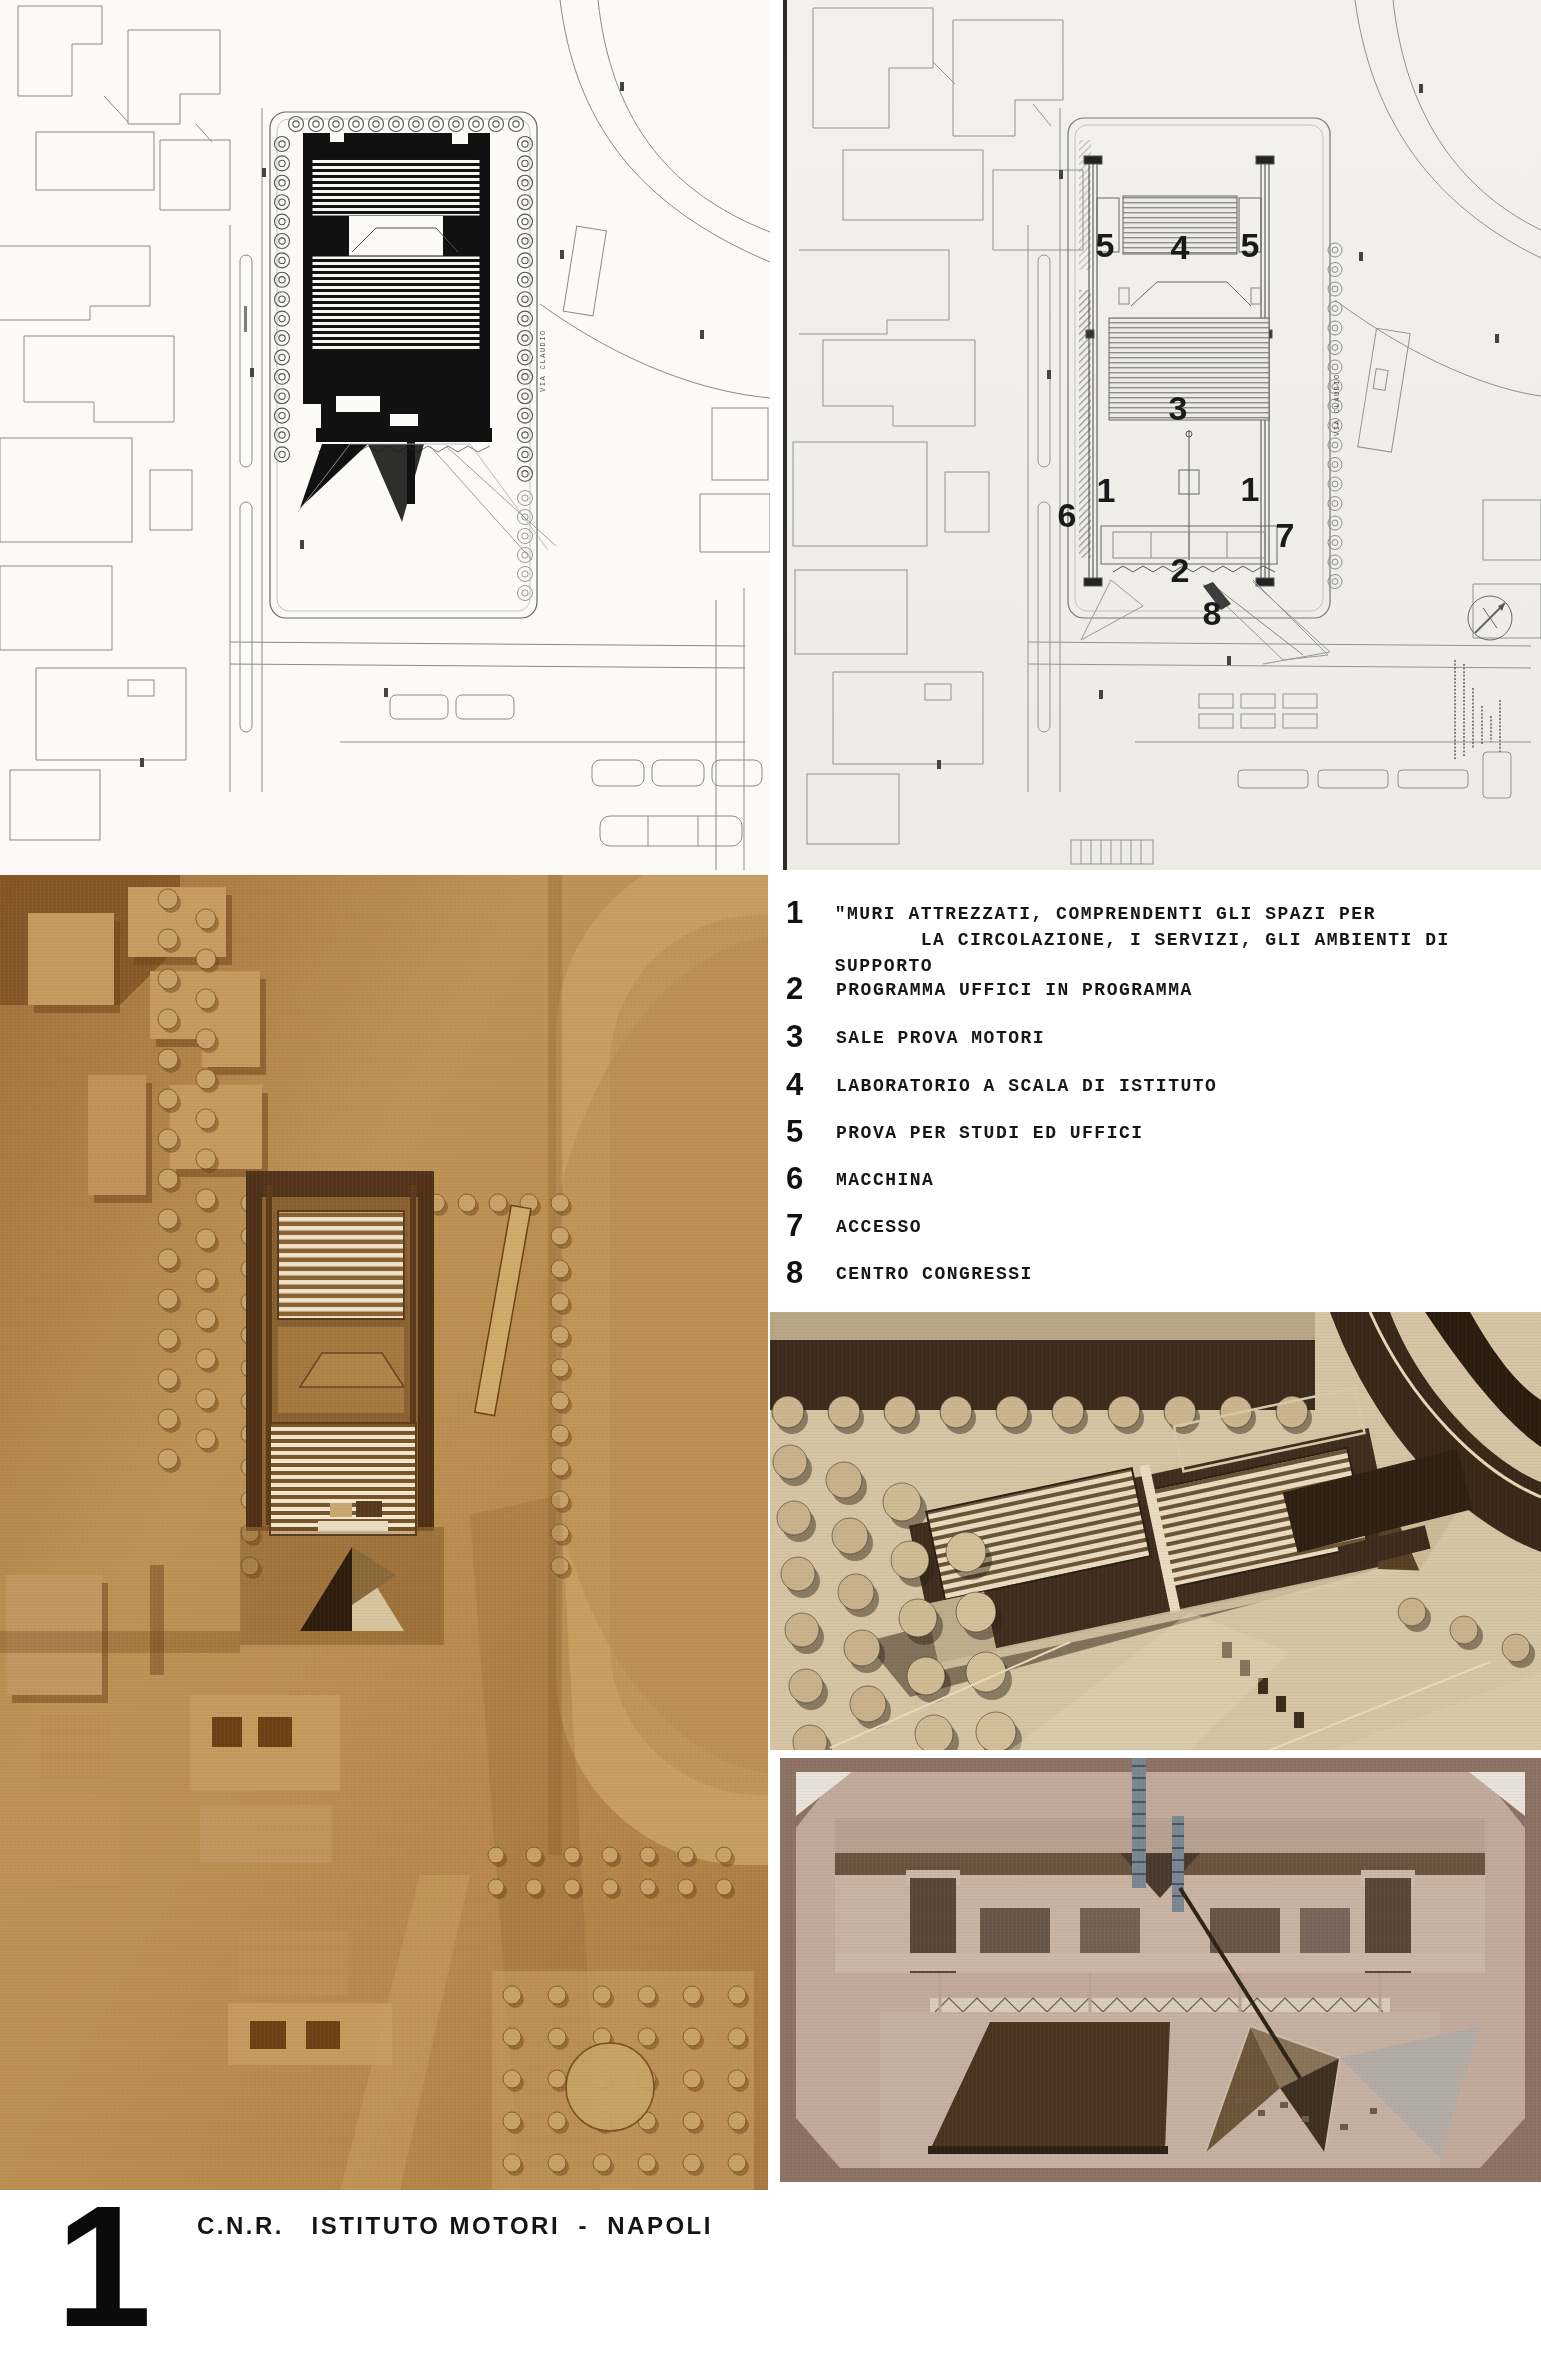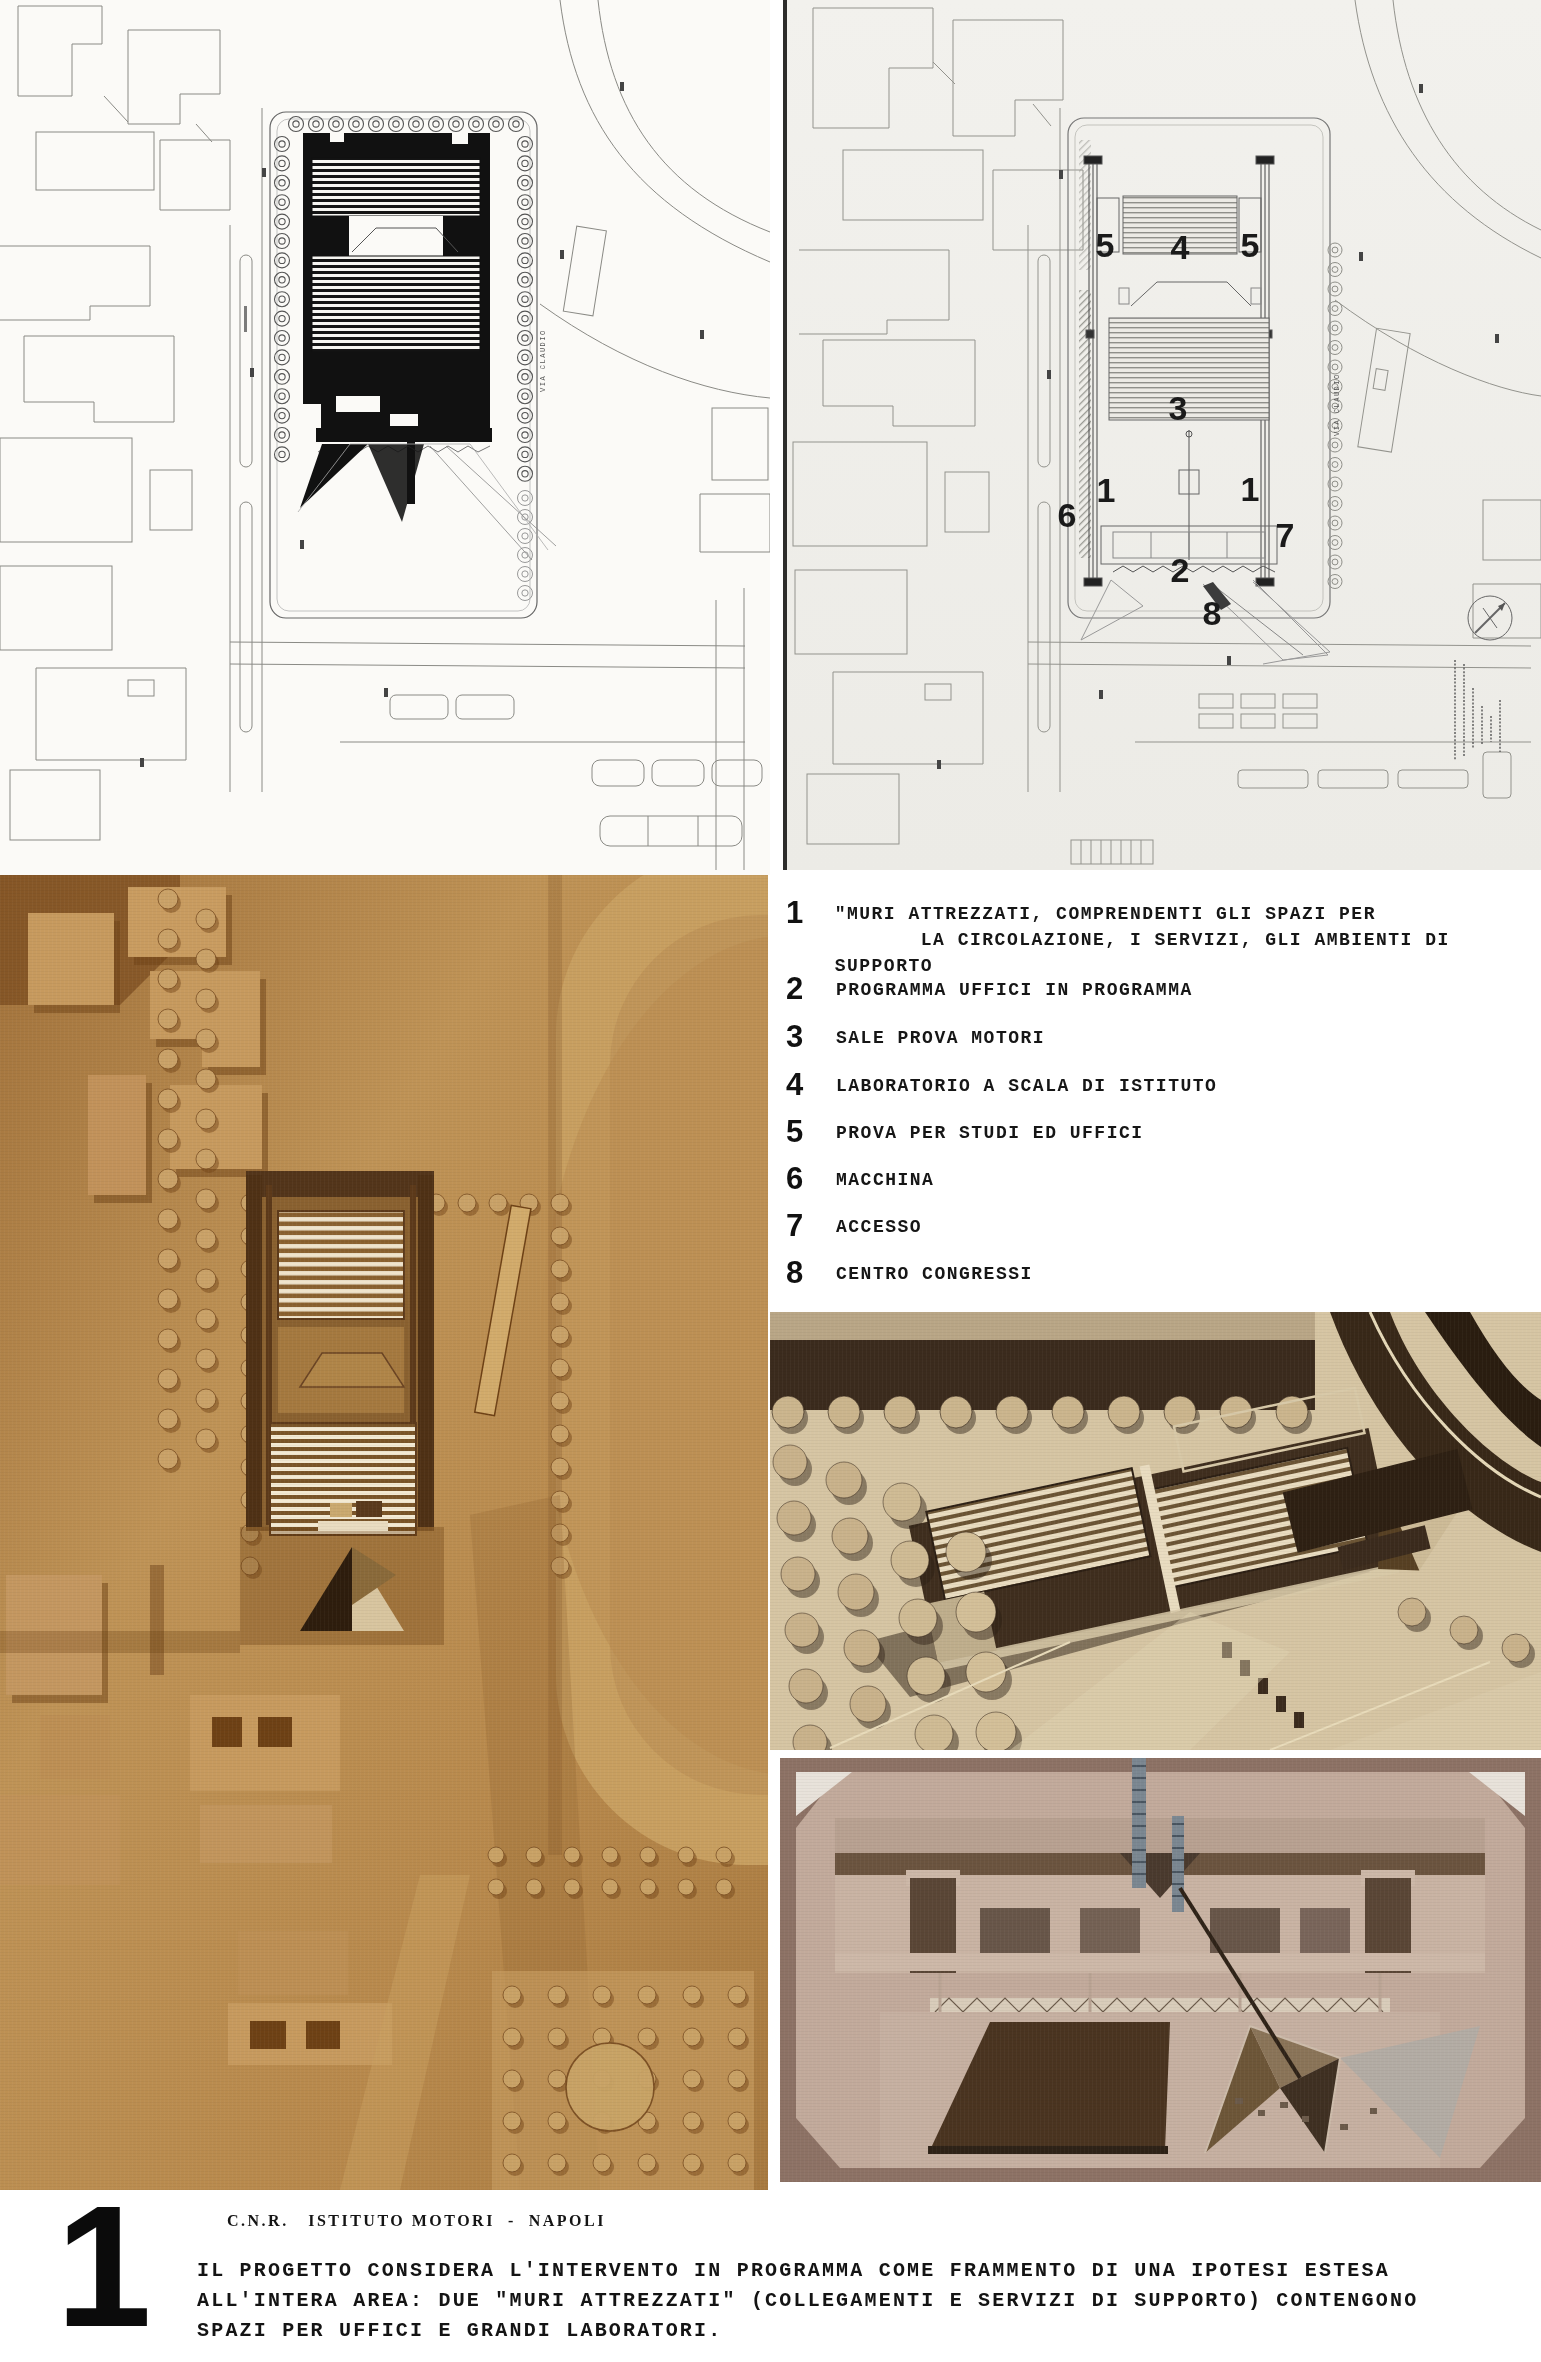--- a/index.html
+++ b/index.html
@@ -27,22 +27,22 @@
   .lg-num{width:50px;text-align:left;font-weight:900;font-size:31px;color:#111;
           font-family:"Liberation Sans",sans-serif;line-height:34px;padding-top:4px;}
   .lg-text{font-family:"Liberation Mono","DejaVu Sans Mono",monospace;font-weight:bold;
            font-size:18px;letter-spacing:1.5px;line-height:26px;color:#161616;
            white-space:pre-wrap;padding-top:9px;}
 
   
   .caption{left:0;top:2190px;width:1541px;height:172px;background:#fff;}
   .fig-num{position:absolute;left:56px;top:-4px;font-family:"Liberation Sans",sans-serif;
            font-weight:900;font-size:172px;line-height:160px;color:#0b0b0b;}
-  .cap-title{position:absolute;left:197px;top:22px;font-family:Liberation Serif, serif;
-           font-weight:bold;font-size:16px;letter-spacing:2.5px;color:#141414;white-space:pre-wrap;margin-left:30px;}
+  .cap-title{position:absolute;left:197px;top:22px;font-family:Liberation Sans, sans-serif;
+           font-weight:bold;font-size:24px;letter-spacing:2.5px;color:#141414;white-space:pre-wrap;}
   .cap-body{position:absolute;left:197px;top:66px;width:1290px;font-family:"Liberation Mono","DejaVu Sans Mono",monospace;
            font-weight:bold;font-size:20px;letter-spacing:2.2px;line-height:30px;color:#141414;white-space:pre-wrap;}
 
   .plan-num{font-family:"Liberation Sans",sans-serif;font-weight:900;font-size:34px;fill:#1a1a1a;}
   .street-label{font-family:"Liberation Mono","DejaVu Sans Mono",monospace;font-size:7px;letter-spacing:1.5px;fill:#555;}
 </style>
 </head>
 <body>
 
 <div class="page">
@@ -999,18 +999,15 @@
           <rect x="522" y="358" width="7" height="6"></rect>
         <rect x="560" y="366" width="8" height="6"></rect>
           <rect x="590" y="350" width="7" height="6"></rect>
       </g>
     </svg>
   </div>
 
   <div class="panel caption">
     <div class="fig-num">1</div>
     <div class="cap-title">C.N.R.   ISTITUTO MOTORI  -  NAPOLI</div>
-    <div class="cap-body">IL PROGETTO CONSIDERA L'INTERVENTO IN PROGRAMMA COME FRAMMENTO DI UNA IPOTESI ESTESA
-ALL'INTERA AREA: DUE "MURI ATTREZZATI" (COLLEGAMENTI E SERVIZI DI SUPPORTO) CONTENGONO
-SPAZI PER UFFICI E GRANDI LABORATORI.</div>
   </div>
 
 </div>
 
 </body></html>

